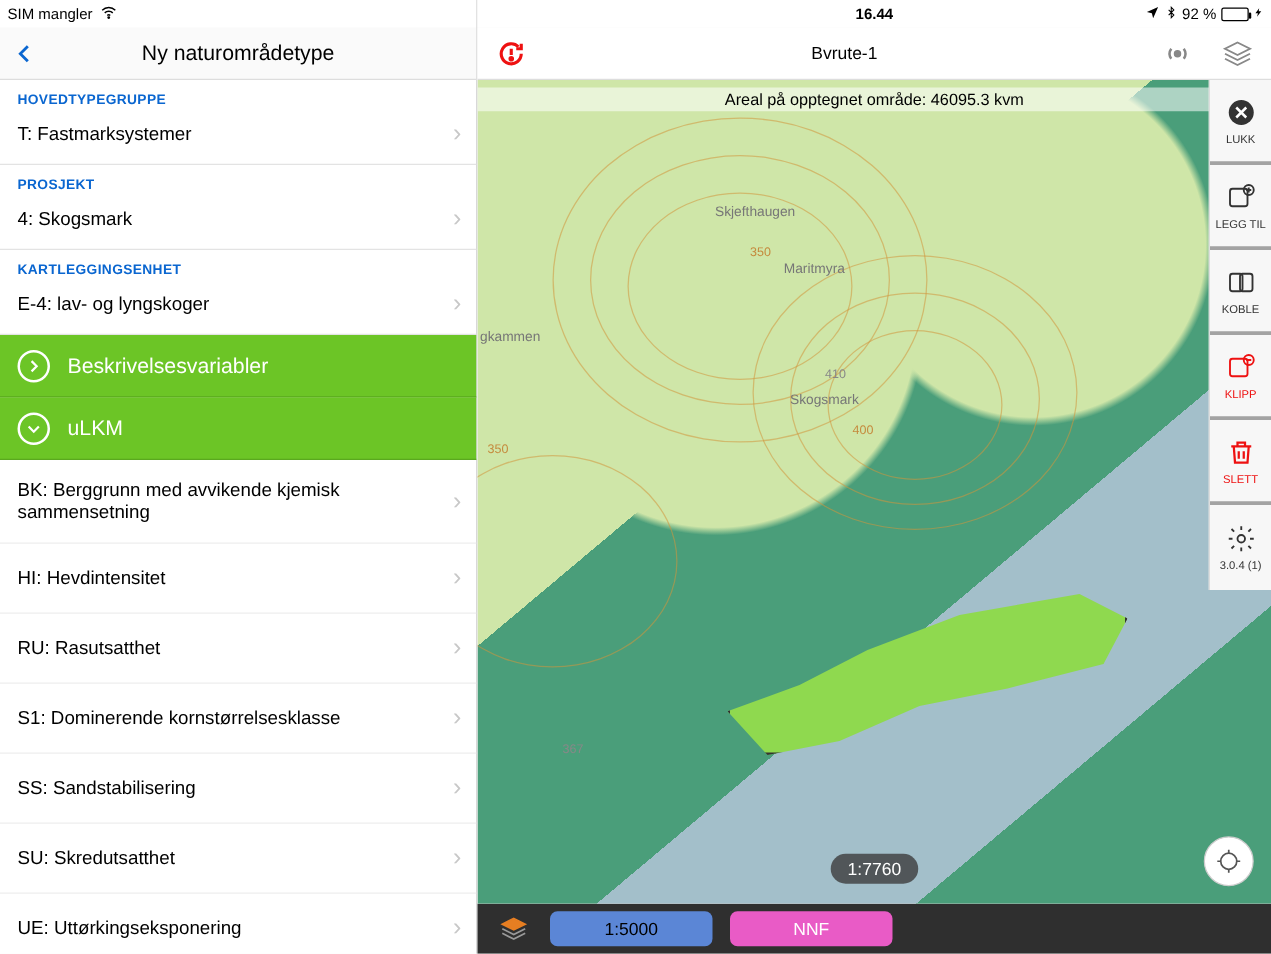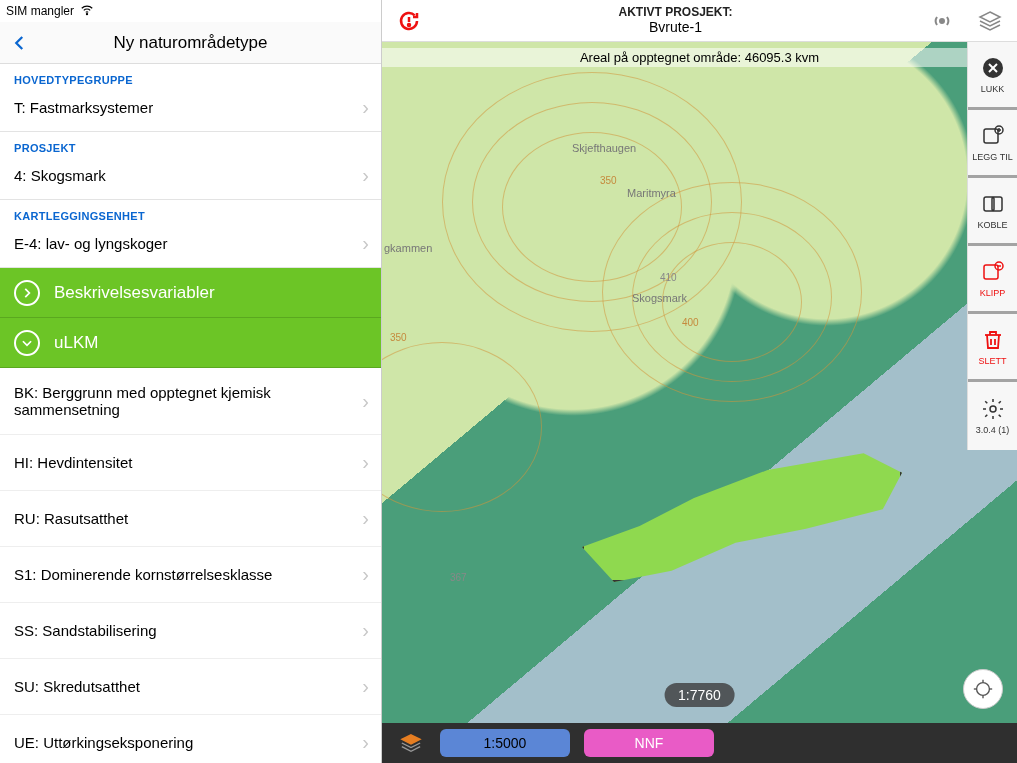--- a/index.html
+++ b/index.html
@@ -130,21 +130,21 @@
     <div class="green-row">
       <span class="circ">
         <svg viewBox="0 0 24 24" fill="none" stroke="#fff" stroke-width="3">
             <polyline points="5 9 12 16 19 9"></polyline>
           </svg>
       </span>
       <span>uLKM</span>
     </div>
 
     <div class="sub-row">
-      <span>BK: Berggrunn med opptegnet kjemisk sammensetning</span>
+      <span>BK: Berggrunn med avvikende kjemisk sammensetning</span>
       <span class="chev">›</span>
     </div>
     <div class="sub-row">
       <span>HI: Hevdintensitet</span>
       <span class="chev">›</span>
     </div>
     <div class="sub-row">
       <span>RU: Rasutsatthet</span>
       <span class="chev">›</span>
     </div>
@@ -162,32 +162,54 @@
     </div>
     <div class="sub-row">
       <span>UE: Uttørkingseksponering</span>
       <span class="chev">›</span>
     </div>
 
   </div>
 </div>
 
 <div class="right-panel">
+  <div class="status-bar-right">
+    <span class="status-mid">16.44</span>
+    <span></span>
+    <span class="status-icons">
+      <span>
+        <svg width="12" height="12" viewBox="0 0 24 24" fill="#000">
+            <path d="M3 11l18-8-8 18-2-8z"></path>
+          </svg>
+      </span>
+      <span>
+        <svg width="10" height="12" viewBox="0 0 24 24" fill="none" stroke="#000" stroke-width="2">
+            <path d="M7 7l10 10-5 5V2l5 5L7 17"></path>
+          </svg>
+      </span>
+      <span>92 %</span>
+      <span class="battery"><span class="battery-fill"></span></span>
+      <span>
+        <svg width="8" height="12" viewBox="0 0 24 24" fill="#000">
+            <path d="M13 2L4 14h6l-2 8 10-13h-6z"></path>
+          </svg>
+      </span>
+    </span>
+  </div>
 
   <div class="top-bar">
     <div class="icon-btn">
       <svg viewBox="0 0 24 24" fill="none" stroke="#e11" stroke-width="2.5">
           <path d="M20 12a8 8 0 1 1-2.3-5.6"></path>
           <polyline points="20 4 20 8 16 8"></polyline>
           <line x1="12" y1="8" x2="12" y2="13"></line>
           <circle cx="12" cy="16" r="1" fill="#e11"></circle>
         </svg>
     </div>
     <div class="title-block">
-      <div class="line1">AKTIVT PROSJEKT:</div>
       <div class="line2">Bvrute-1</div>
     </div>
     <div class="right-icons">
       <div class="icon-btn">
         <svg viewBox="0 0 24 24" fill="none" stroke="#888" stroke-width="2">
             <circle cx="12" cy="12" r="2" fill="#888"></circle>
             <path d="M7 8a7 7 0 0 0 0 8"></path>
             <path d="M17 8a7 7 0 0 1 0 8"></path>
           </svg>
       </div>

